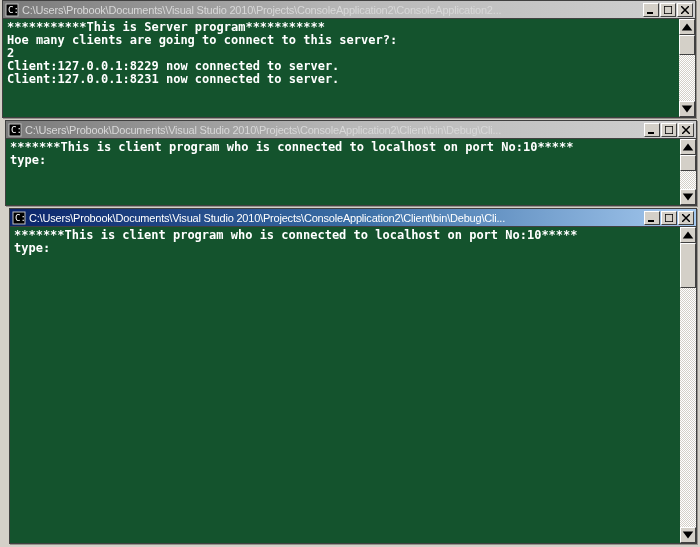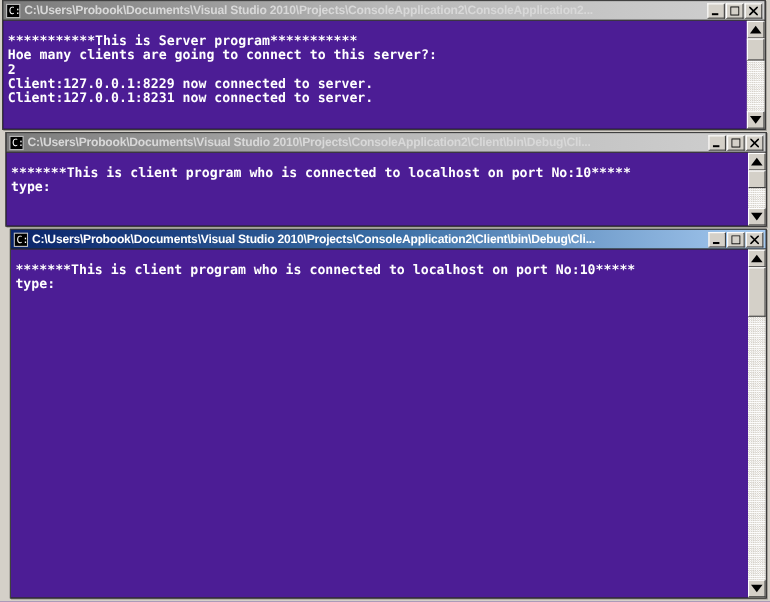--- a/index.html
+++ b/index.html
@@ -39,21 +39,20 @@
       justify-content: center;
     }
     .app-icon svg { width: 14px; height: 14px; }
     .title-text {
       color: #fff;
       font-size: 11px;
       white-space: nowrap;
       overflow: hidden;
       flex: 1;
       letter-spacing: -0.2px;
-      font-weight: bold;
     }
     .title-text.inactive { color: #d8d8d8; }
     .win-buttons {
       display: flex;
       gap: 1px;
       flex-shrink: 0;
     }
     .win-btn {
       width: 16px;
       height: 14px;
@@ -65,27 +64,27 @@
       justify-content: center;
       font-family: Arial, sans-serif;
       font-size: 9px;
       font-weight: bold;
       color: #000;
       cursor: pointer;
       line-height: 1;
     }
     .win-btn svg { width: 8px; height: 8px; }
     .console-body {
-      background: #4c1d95;
+      background: #14532d;
       color: #fff;
       font-family: "Lucida Console", "Consolas", monospace;
       font-size: 12px;
       line-height: 13px;
       font-weight: bold;
-      padding: 12px 4px;
+      padding: 2px 4px;
       position: absolute;
       top: 18px;
       left: 0;
       right: 16px;
       bottom: 0;
       white-space: pre;
       overflow: hidden;
     }
     .scrollbar-v {
       position: absolute;

